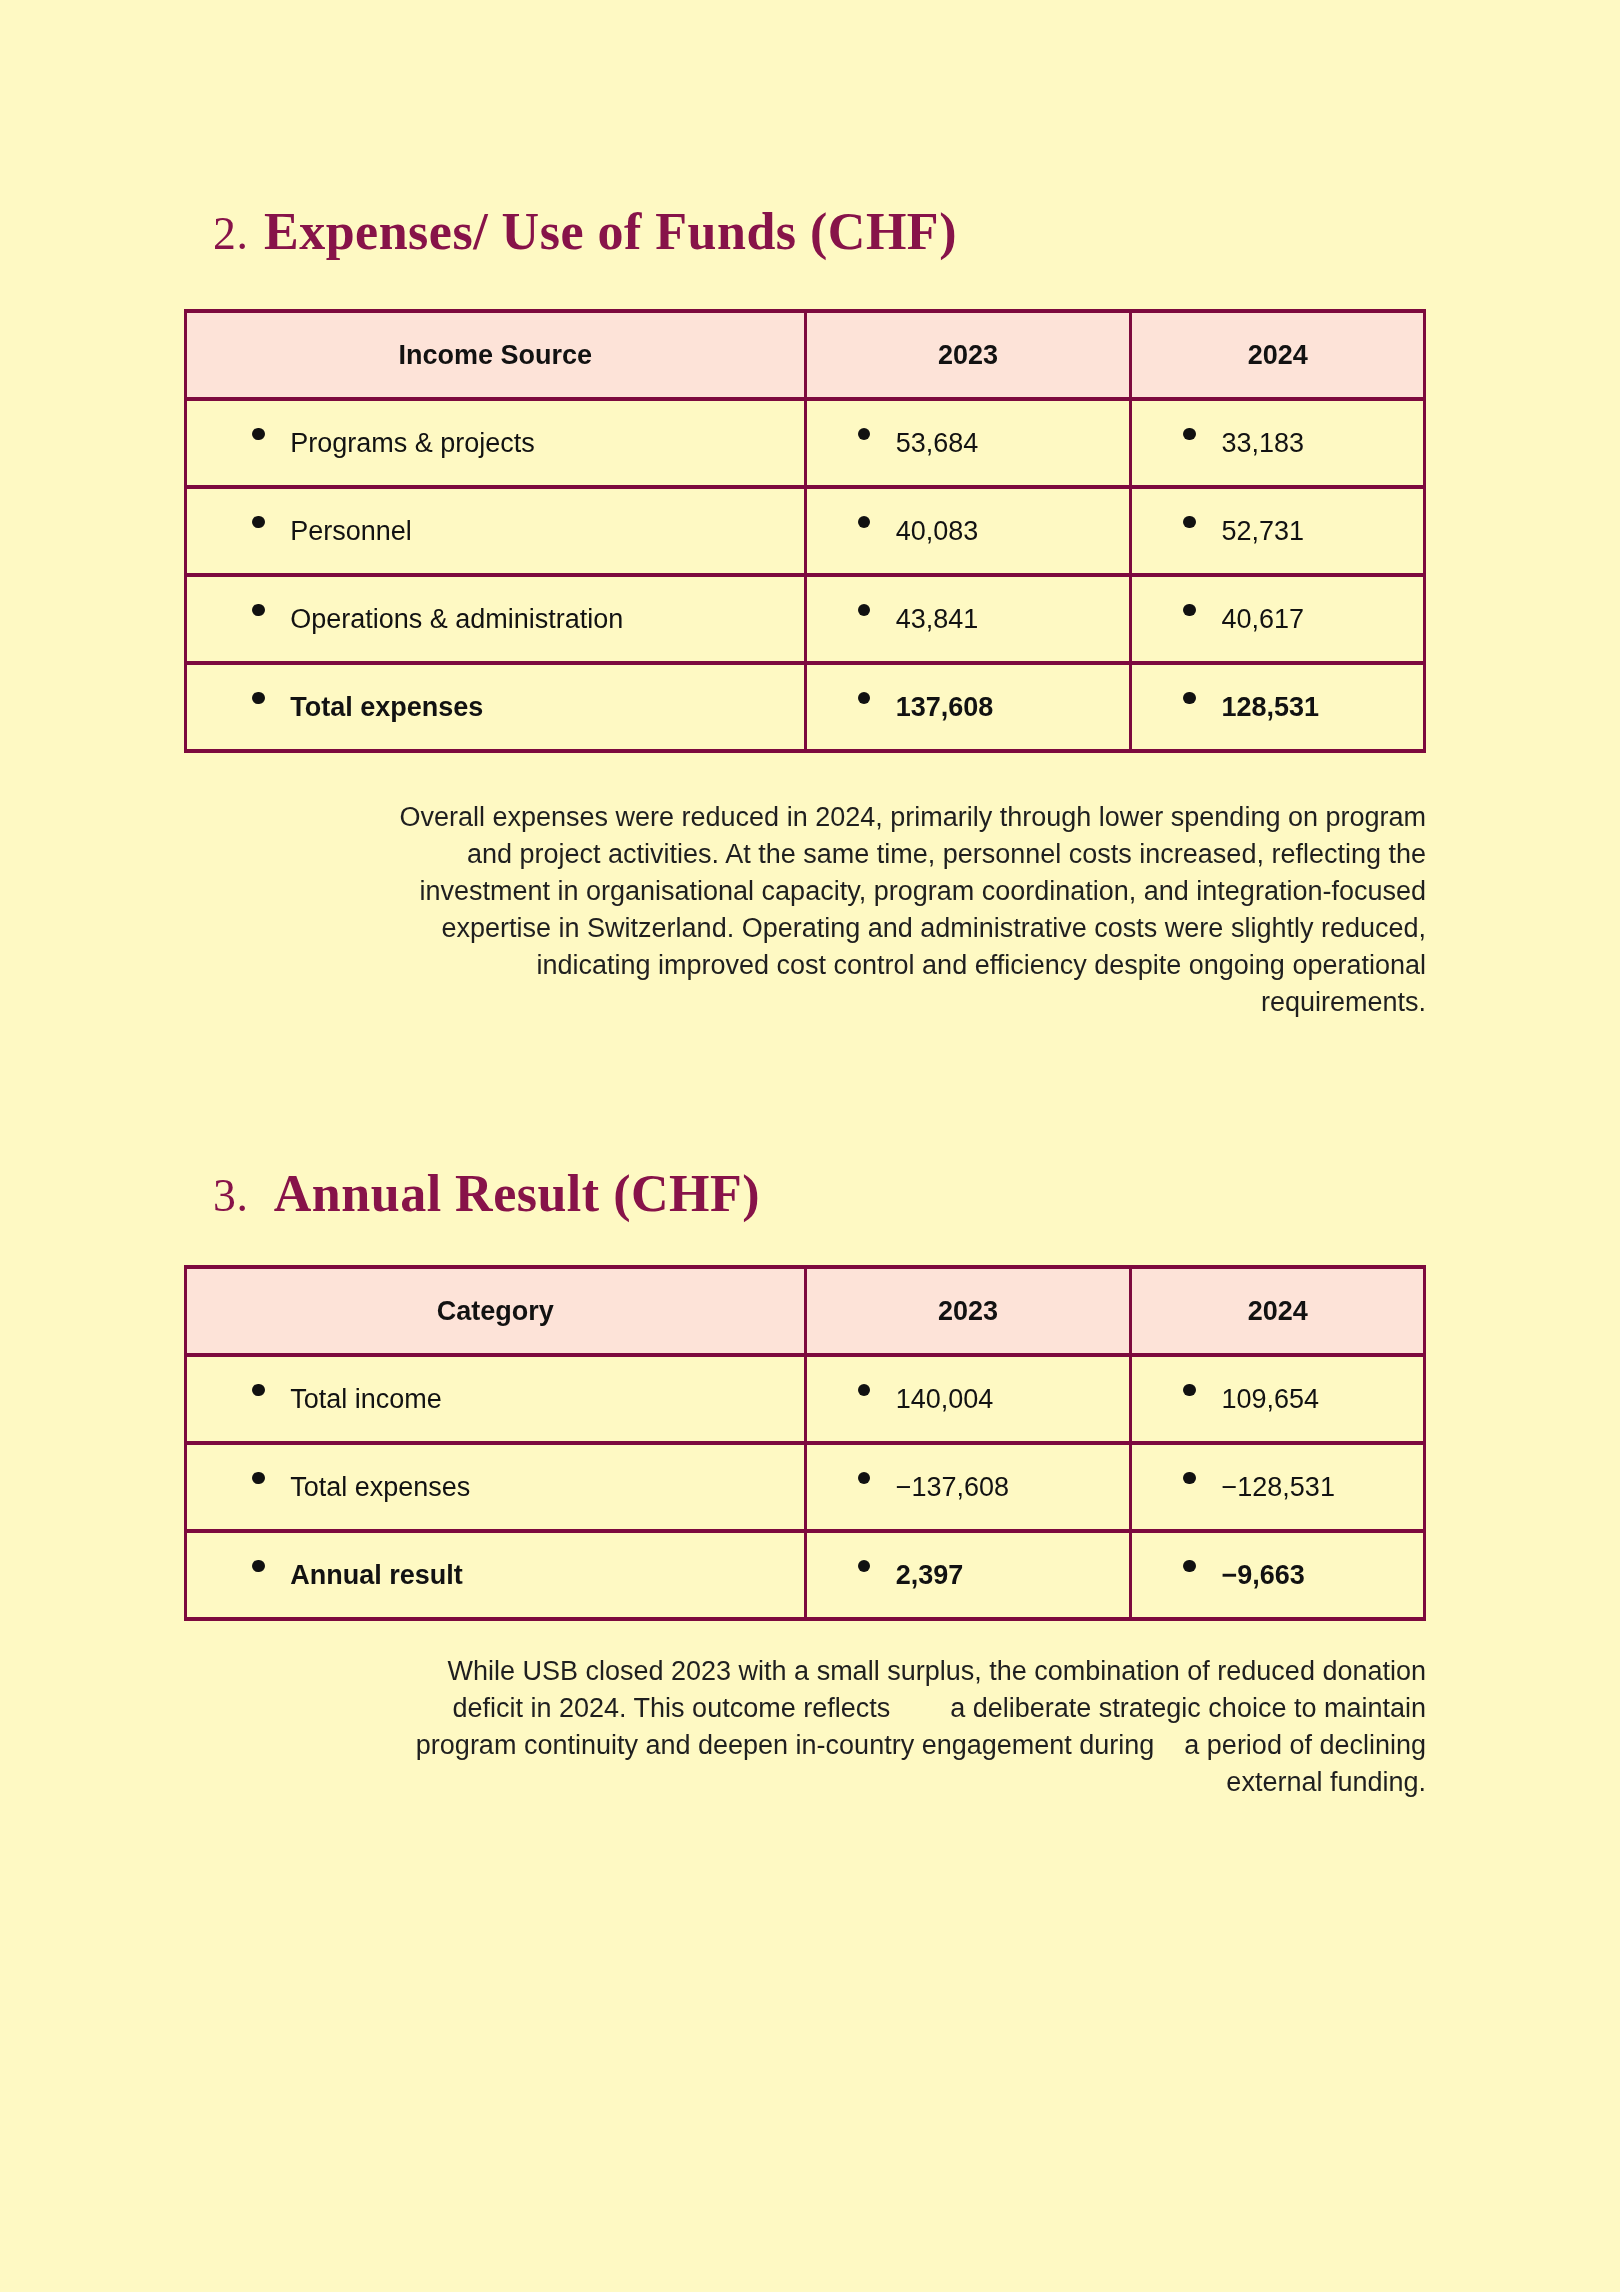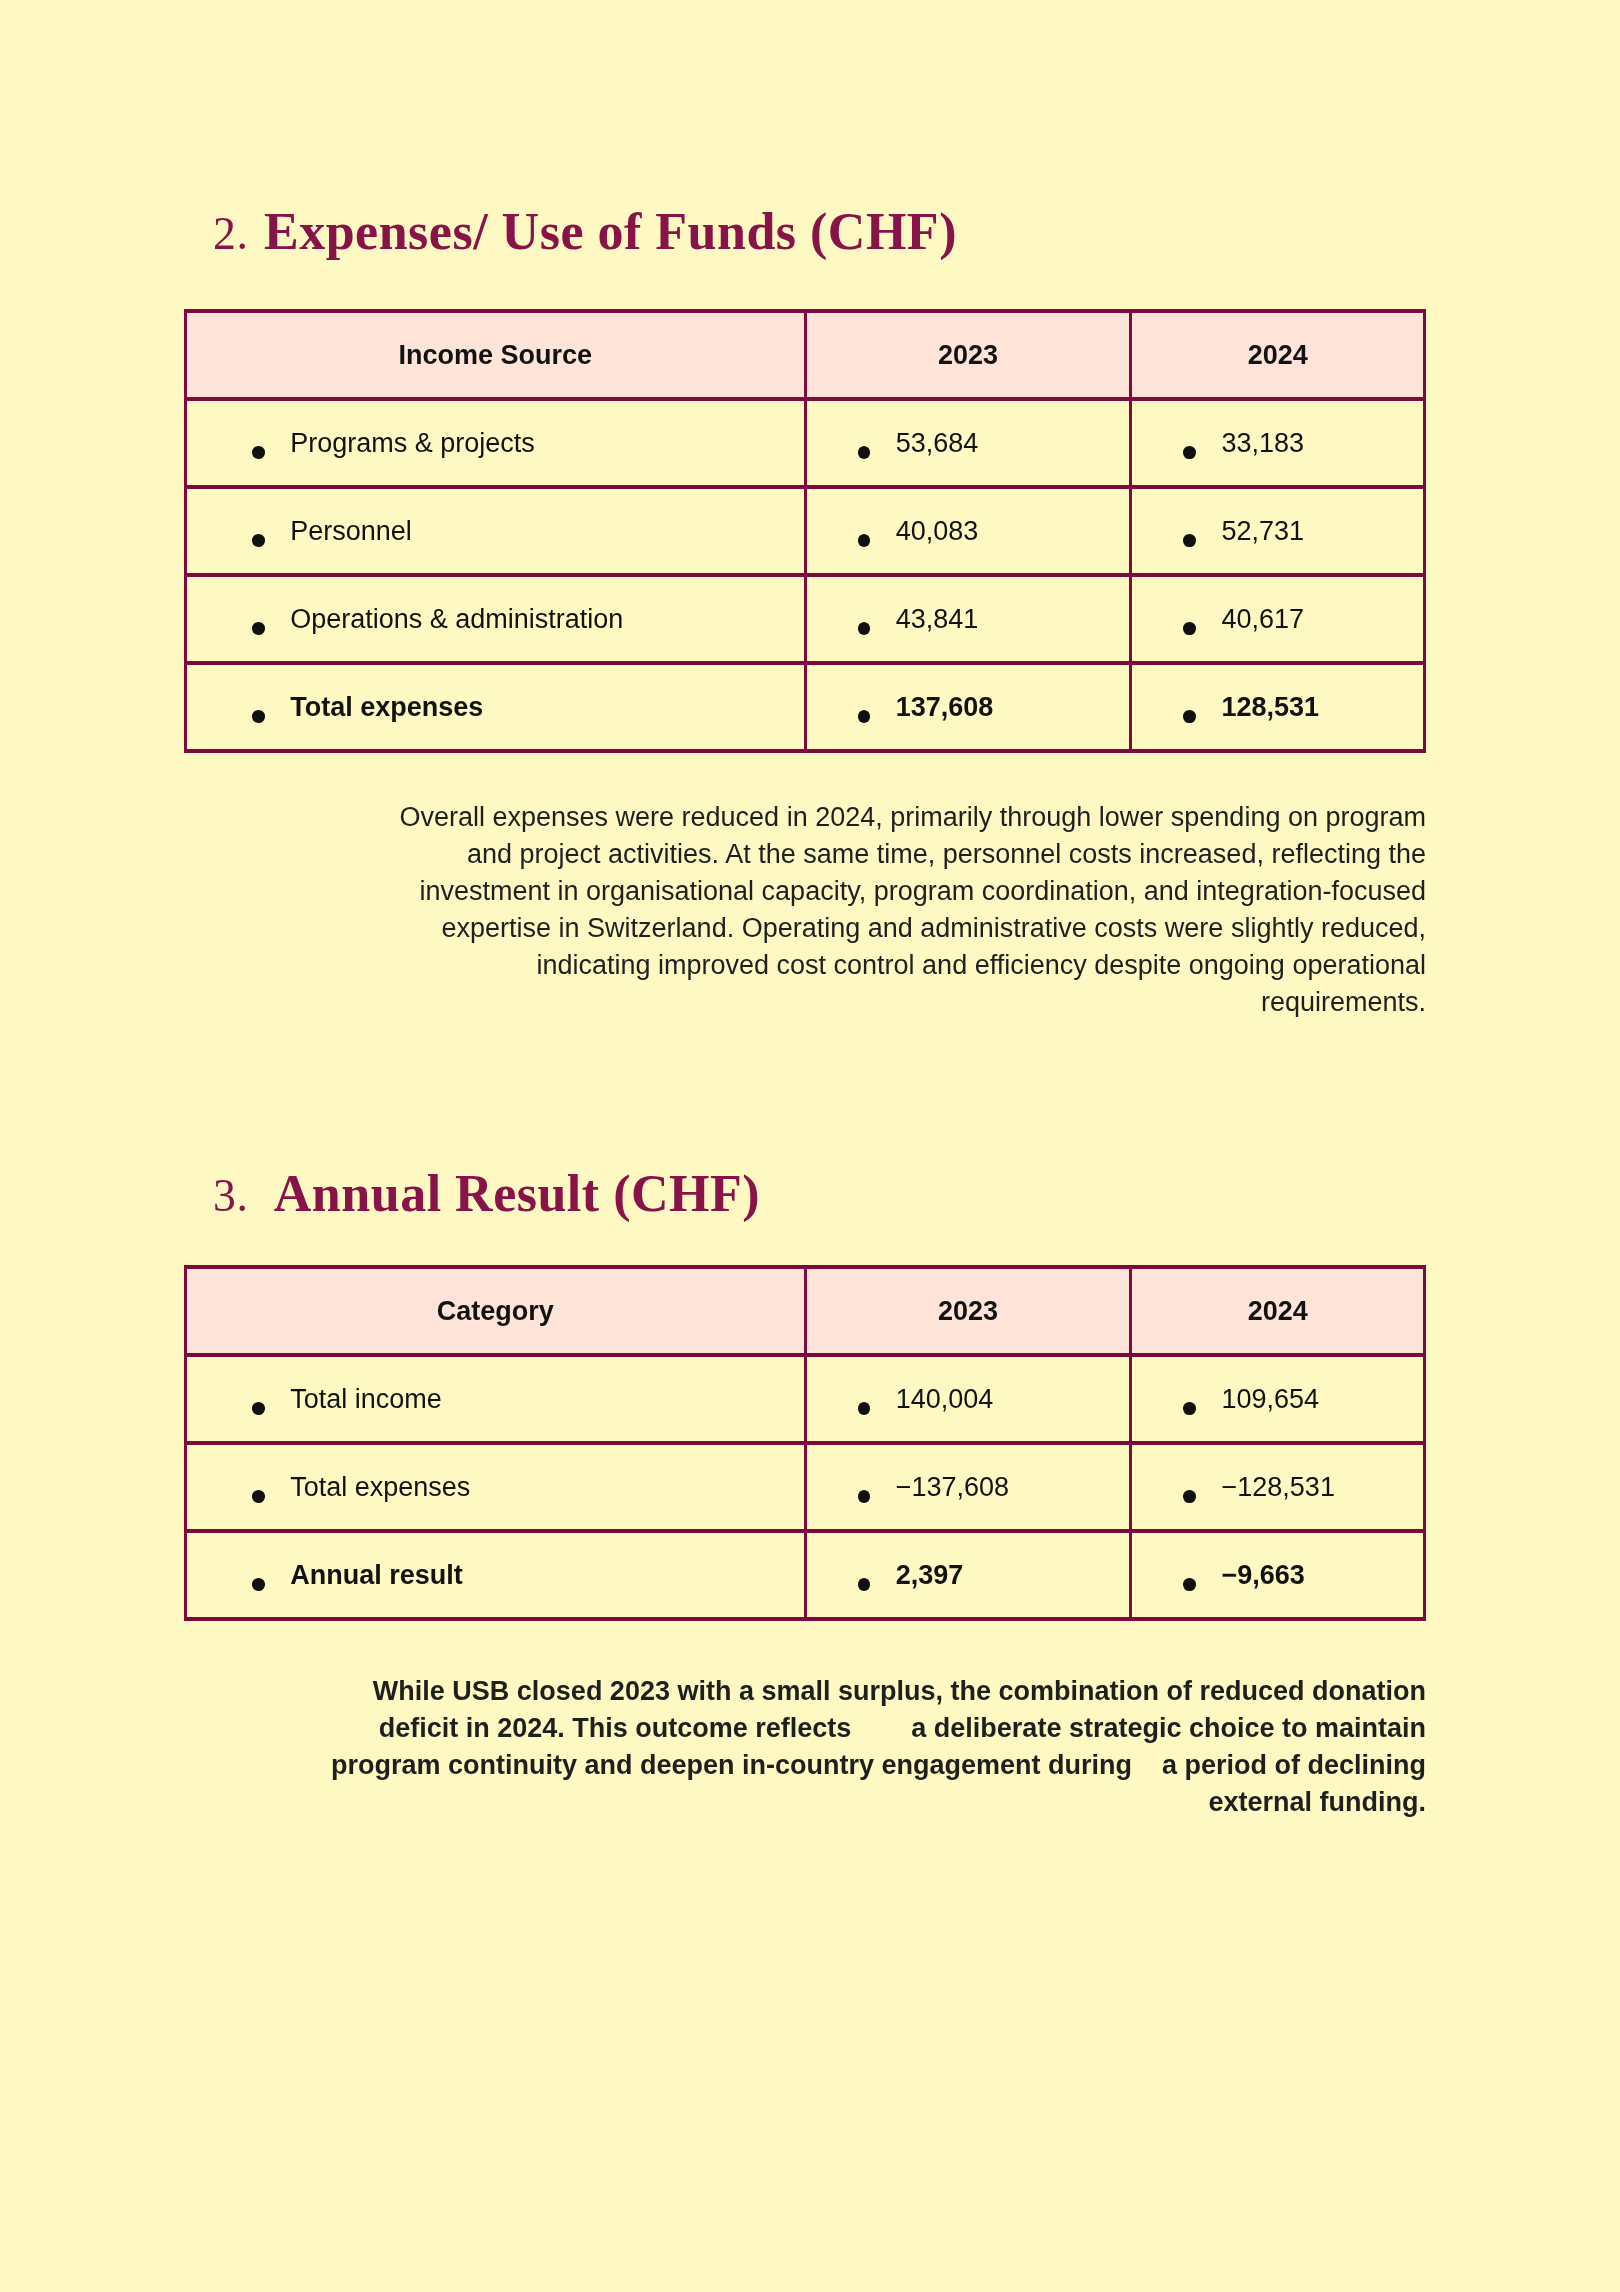--- a/index.html
+++ b/index.html
@@ -52,21 +52,21 @@
     color: var(--cell-text);
     padding: 0;
   }
   table.data-table th {
     background: var(--table-header-fill);
     font-weight: 700;
     text-align: center;
   }
   .cell-inner {
     display: flex;
-    align-items: flex-end;
+    align-items: flex-start;
   }
   td.label-cell .cell-inner { padding-left: 65px; }
   td.num-cell .cell-inner { padding-left: 51px; }
   .bullet {
     display: inline-block;
     width: 12.7px;
     height: 12.7px;
     border-radius: 50%;
     background: #111111;
     flex: 0 0 12.7px;
@@ -78,21 +78,21 @@
     font-size: 27px;
     line-height: 37px;
     color: var(--body-text);
     text-align: right;
   }
   .par-line { white-space: pre-wrap; min-height: 37px; }
   .mt-table-1 { margin-top: 45px; }
   .mt-par-1 { margin-top: 46px; }
   .mt-heading-2 { margin-top: 140px; }
   .mt-table-2 { margin-top: 39px; }
-  .mt-par-2 { margin-top: 52px; font-weight: bold; }
+  .mt-par-2 { margin-top: 32px; }
 </style>
 </head>
 <body>
 
 <div class="page">
 
   <h1 class="section-heading"><span class="heading-number">2.</span><span>Expenses/ Use of Funds (CHF)</span></h1>
 
   <table class="data-table mt-table-1">
     <colgroup>

